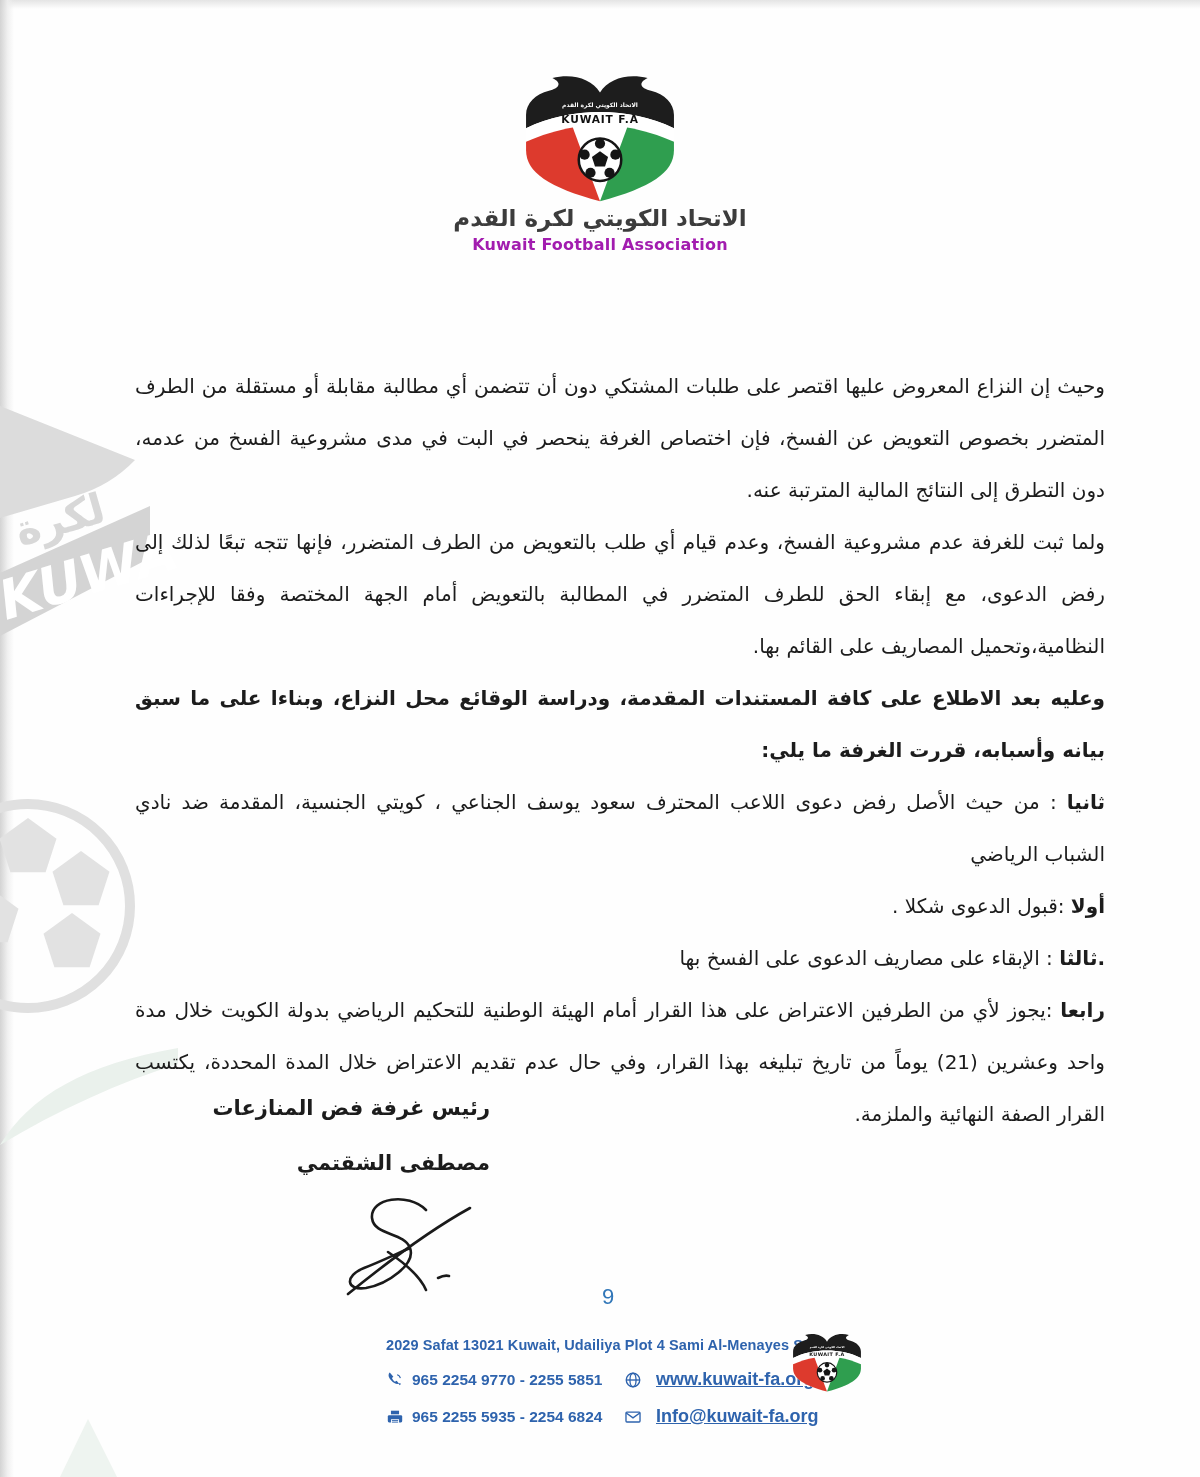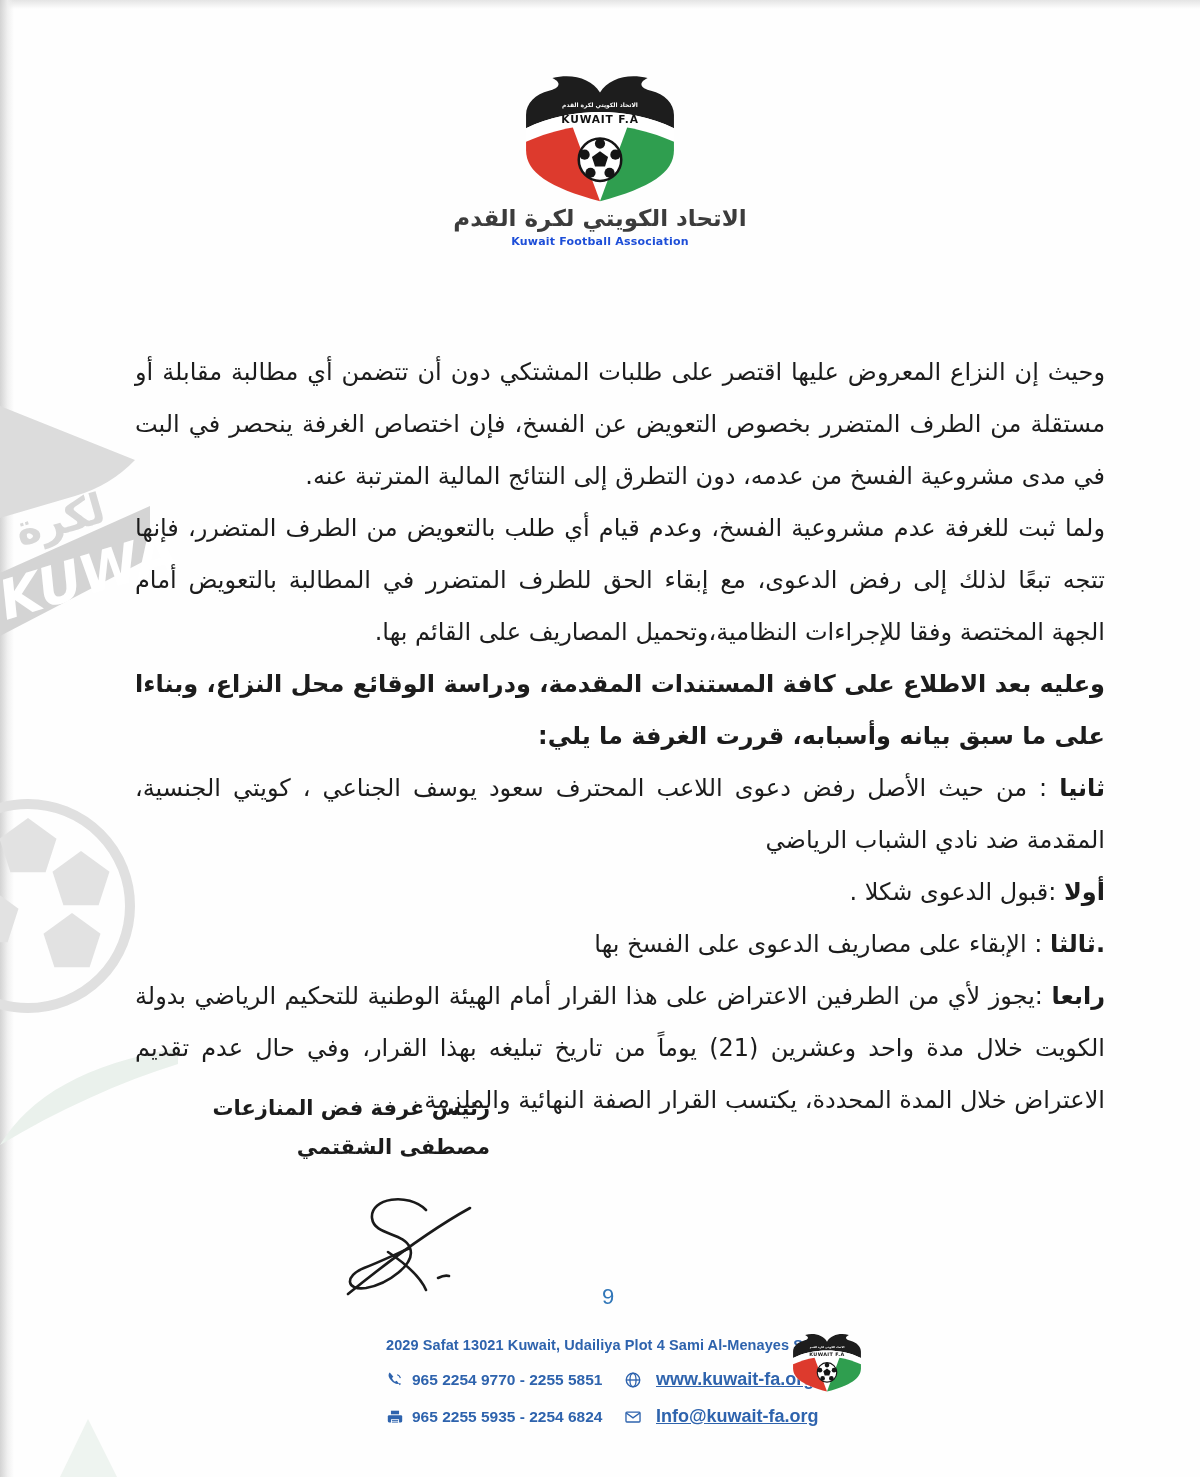--- a/index.html
+++ b/index.html
@@ -9,33 +9,33 @@
         background:linear-gradient(#d6d6d6,rgba(255,255,255,0));opacity:.65;}
   .scan-edge{position:absolute;left:0;top:0;width:14px;height:100%;
         background:linear-gradient(to right,#cccccc,#eeeeee 55%,rgba(255,255,255,0));opacity:.85;}
   
   .watermark{position:absolute;left:0;top:398px;width:190px;height:770px;overflow:hidden;pointer-events:none;}
   .corner-mint{position:absolute;left:55px;bottom:0;width:70px;height:60px;}
   
   .header{position:absolute;top:72px;left:0;right:0;text-align:center;}
   .logo-main{display:block;margin:0 auto;}
   .title-ar{font-size:23px;font-weight:bold;color:#3c3c3c;margin-top:1px;}
-  .title-en{font-size:11px;font-weight:bold;color:#1d4ed8;margin-top:4px;letter-spacing:.2px;}
+  .title-en{font-size:16px;font-weight:bold;color:#a21caf;margin-top:4px;letter-spacing:.2px;}
   
-  .content{position:absolute;top:346px;left:135px;right:95px;direction:rtl;
-           font-size:24px;line-height:52px;text-align:justify;text-align-last:right;}
+  .content{position:absolute;top:360px;left:135px;right:95px;direction:rtl;
+           font-size:20px;line-height:52px;text-align:justify;text-align-last:right;}
   .content p{margin:0;}
   .p1{margin-bottom:26px;}
   .p2{margin-bottom:50px;}
   .bold{font-weight:bold;}
   .decision{margin-top:2px;}
   
   .sig-block{position:absolute;top:1096px;right:710px;direction:rtl;text-align:right;
              font-size:21px;font-weight:bold;white-space:nowrap;}
-  .sig-name{margin-top:15px;}
+  .sig-name{margin-top:31px;}
   .sig-scribble{position:absolute;top:1196px;left:330px;}
   .page-num{position:absolute;top:1284px;left:602px;color:#3076b8;font-size:22px;
             font-family:"Liberation Sans",sans-serif;}
   
   .f-text{position:absolute;top:1337px;left:386px;width:380px;color:#2e63ad;
           font-family:"Liberation Sans",sans-serif;font-weight:bold;}
   .f-address{font-size:14.5px;white-space:nowrap;letter-spacing:.1px;}
   .f-row{display:grid;grid-template-columns:26px 212px 32px auto;align-items:center;
          margin-top:16px;font-size:15.5px;white-space:nowrap;}
   .f-row .num{text-align:left;}

